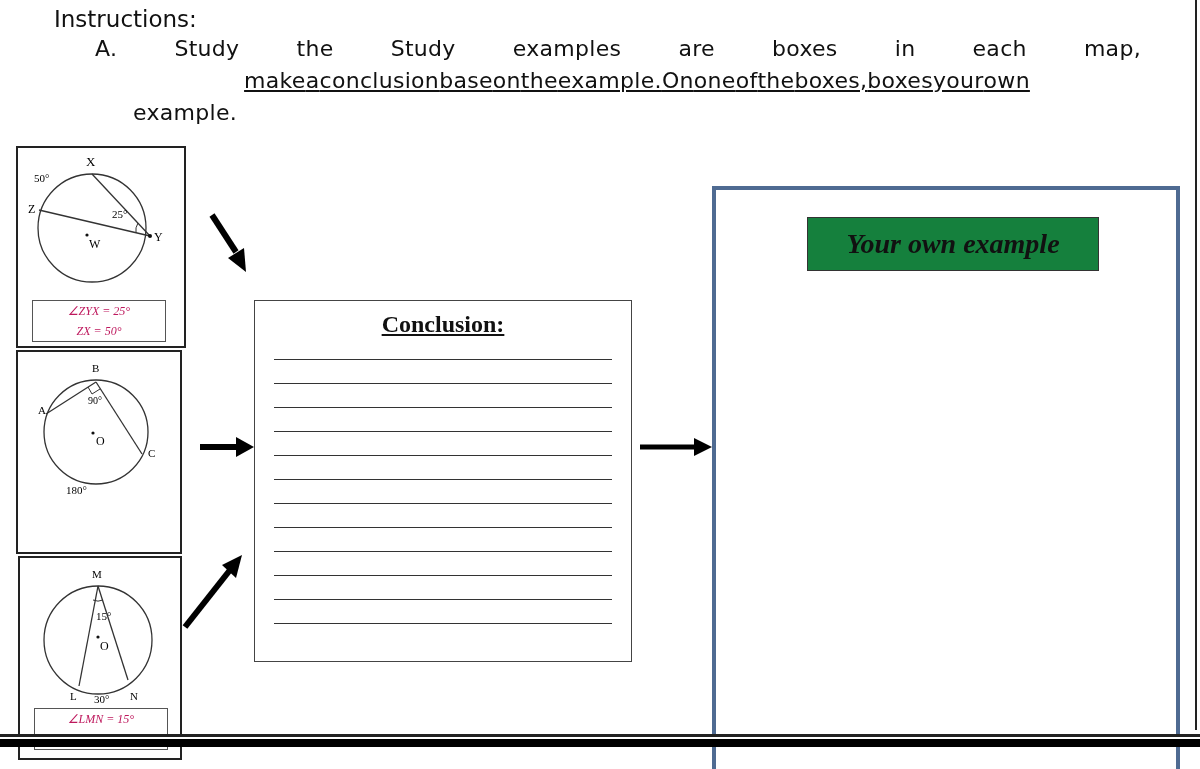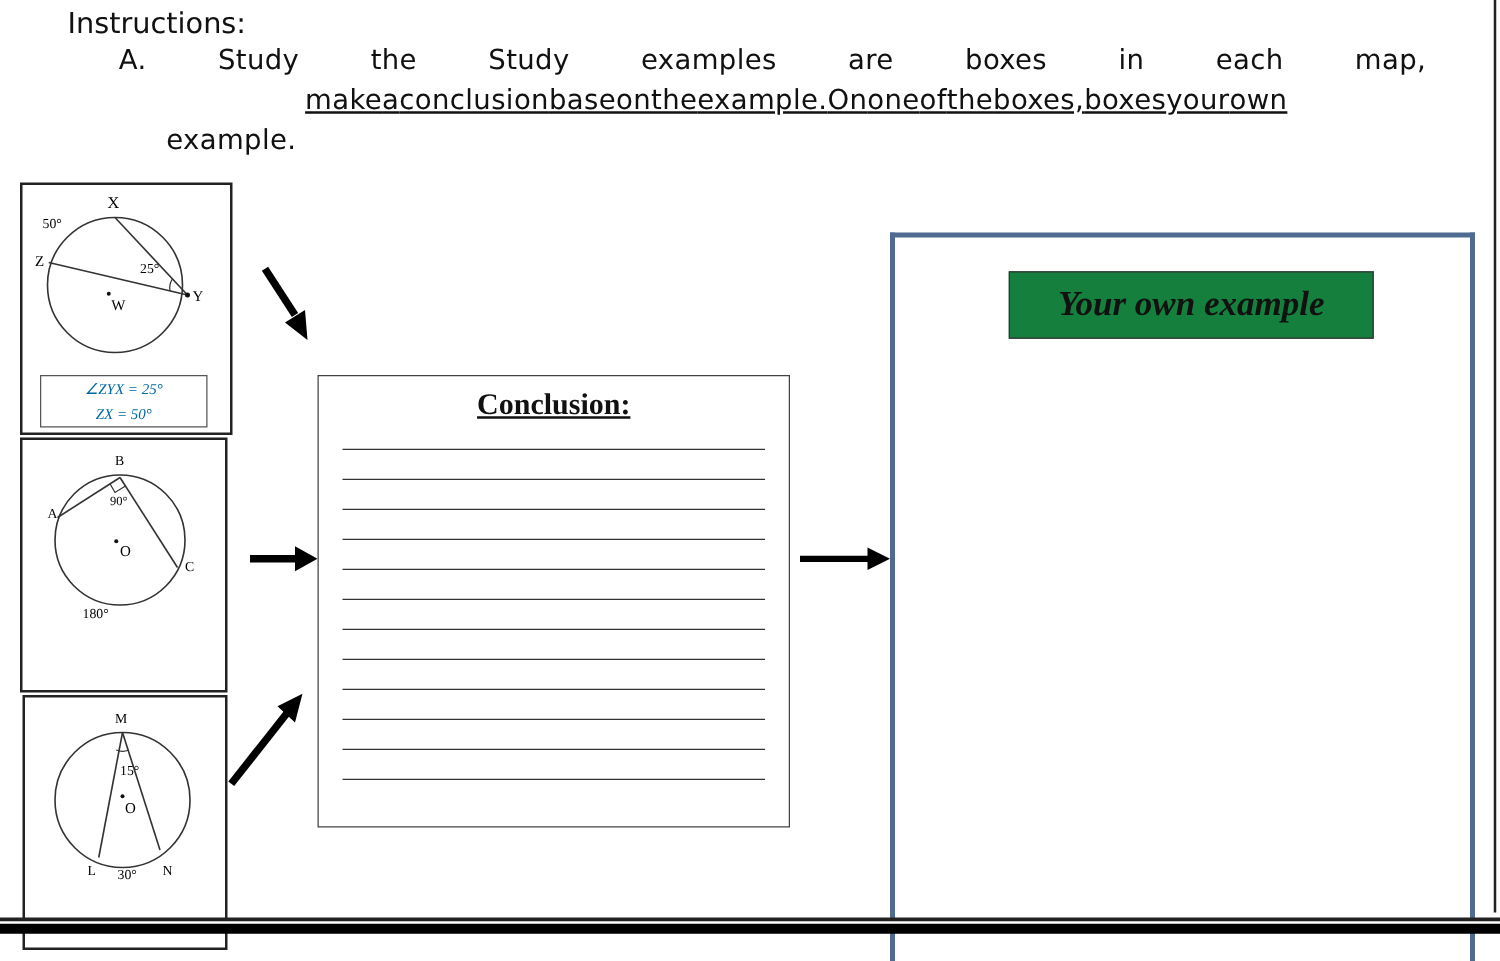--- a/index.html
+++ b/index.html
@@ -7,21 +7,21 @@
     .abs { position:absolute; }
     #instr-title { left:54px; top:6px; font-size:23px; font-weight:normal; }
     .instr-line { font-size:22px; letter-spacing:0.3px; white-space:nowrap; }
     #instr-l1 { left:95px; top:36px; width:1046px; display:flex; justify-content:space-between; }
     #instr-l2 { left:133px; top:68px; width:1008px; display:flex; justify-content:center;text-decoration:underline; }
     #instr-l3 { left:133px; top:100px; }
     .word { display:inline-block; }
     .b { font-weight:bold; }
 
     .ex-outer { position:absolute; border:2px solid #222; background:#fff; }
-    .ex-formula { position:absolute; border:1.5px solid #555; background:#fff; font-family:"Liberation Serif", serif; font-style:italic; font-size:12px; text-align:center; color:#0369a1; }
+    .ex-formula { position:absolute; border:1.5px solid #555; background:#fff; font-family:"Liberation Serif", serif; font-style:italic; font-size:12px; text-align:center; color:#be185d; }
     .ex-formula div { line-height:20px; }
     svg text { font-family:"Liberation Serif", serif; }
 
     #conclusion-box { left:254px; top:300px; width:376px; height:360px; border:1.5px solid #444; background:#fff; }
     #conclusion-title { position:absolute; left:0; right:0; top:10px; text-align:center; font-family:"Liberation Serif", serif; font-weight:bold; font-size:24px;text-decoration:underline; }
     .cline { position:absolute; left:19px; width:338px; height:0; border-top:1.5px solid #333; }
 
     #own-outer { left:712px; top:186px; width:460px; height:600px; border:4px solid #4f6b92; border-bottom:none; background:#fff; }
     #own-label-box { left:807px; top:217px; width:290px; height:52px; border:1.5px solid #333; background:#15803d; display:flex; align-items:center; justify-content:center; font-family:"Liberation Serif", serif; font-style:italic; font-weight:bold; font-size:28px; }
     #right-edge { left:1195px; top:0; width:2px; height:730px; background:#222; }
@@ -107,20 +107,24 @@
     <line x1="72" y1="28" x2="102" y2="122" stroke="#333" stroke-width="1.3"></line>
     <path d="M67 42 A12 12 0 0 0 77 42" fill="none" stroke="#333" stroke-width="1"></path>
     <circle cx="72" cy="79" r="1.6" fill="#111"></circle>
     <text x="66" y="20" font-size="11">M</text>
     <text x="44" y="142" font-size="11">L</text>
     <text x="104" y="142" font-size="11">N</text>
     <text x="74" y="92" font-size="12">O</text>
     <text x="68" y="145" font-size="11">30°</text>
     <text x="70" y="62" font-size="11">15°</text>
   </svg>
+  <div class="ex-formula" style="left:14px;top:150px;width:132px;height:40px;">
+    <div>∠LMN = 15°</div>
+    <div>LN = 30°</div>
+  </div>
 </div>
 
 <svg class="abs" style="left:180px;top:200px;" width="100" height="440">
   <g>
     <line x1="32" y1="15" x2="56" y2="52" stroke="#000" stroke-width="6"></line>
     <polygon points="48,58 66,72 64,48" fill="#000"></polygon>
   </g>
   <g>
     <line x1="20" y1="247" x2="58" y2="247" stroke="#000" stroke-width="6"></line>
     <polygon points="56,237 74,247 56,257" fill="#000"></polygon>

